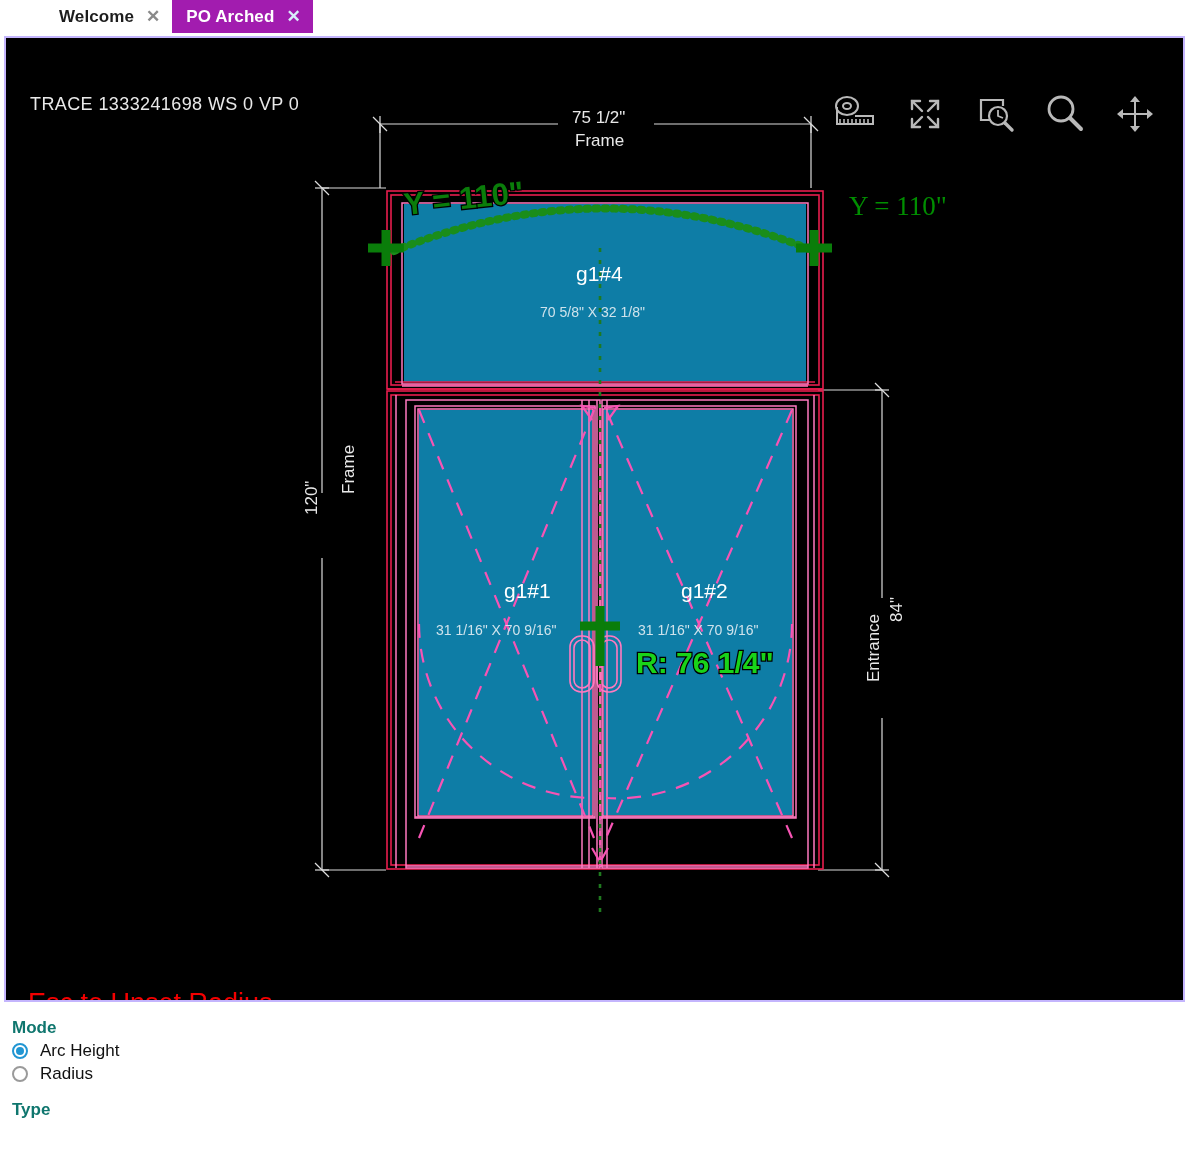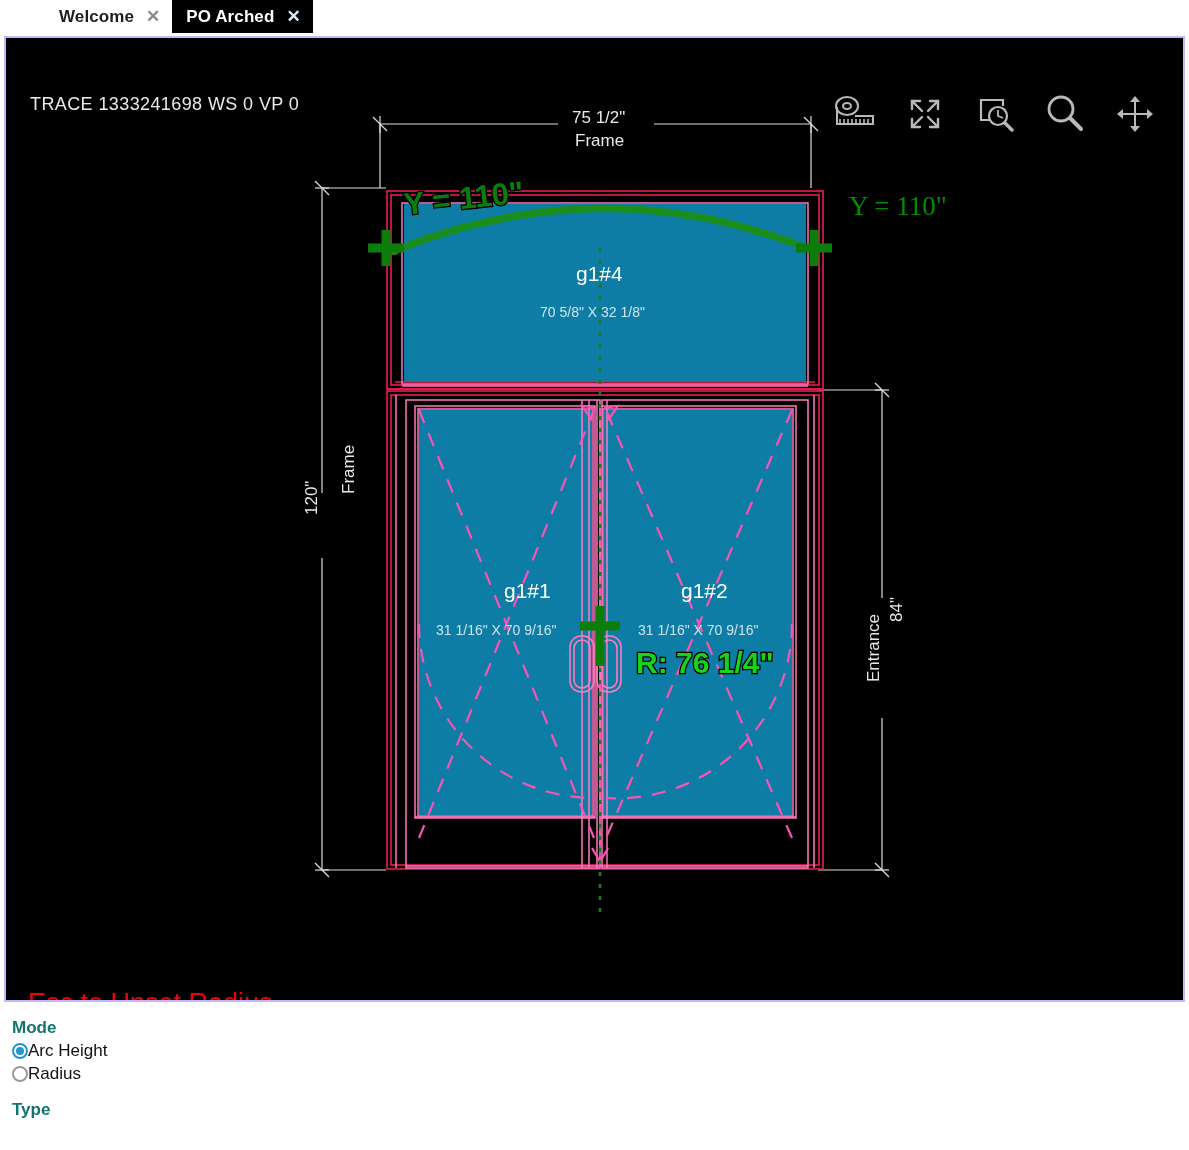--- a/index.html
+++ b/index.html
@@ -20,21 +20,21 @@
   }
   .tab {
     height: 33px;
     display: flex; align-items: center;
     padding: 0 10px 0 14px;
     gap: 10px;
     font-size: 17px;
     color: #1d1d1d;
     cursor: default;
   }
-  .tab.active { background: #000000; color: #ffffff; }
+  .tab.active { background: #a21caf; color: #ffffff; }
   .tab-label { font-weight: 600; letter-spacing: .1px; }
   .tab-close {
     font-size: 17px; line-height: 1; font-weight: 600;
     color: #8a8a8a; padding: 0 2px;
   }
   .tab.active .tab-close { color: #d8eefb; }
 
   
   #viewport-wrap {
     position: absolute; left: 0; top: 33px;
@@ -118,21 +118,21 @@
     height: 30px; background: #2196d3;
     display: flex; align-items: center;
     padding-left: 11px;
     color: #ffffff; font-size: 17px;
   }
   #panel-body { position: relative; height: 115px; }
 
   #mode-group { position: absolute; left: 12px; top: 13px; width: 150px; }
   .group-title { font-size: 17px; font-weight: 700; color: #0f766e; }
   .radio-row {
-    display: flex; align-items: center; gap: 0;
+    display: flex; align-items: center; gap: 12px;
     margin-top: 3px; cursor: pointer;
   }
   .radio-dot {
     width: 16px; height: 16px; border-radius: 50%;
     border: 2px solid #9a9a9a; background: #fff;
     display: flex; align-items: center; justify-content: center;
     flex: 0 0 auto;
   }
   .radio-row.selected .radio-dot { border-color: #2196d3; }
   .radio-row.selected .radio-dot::after {

